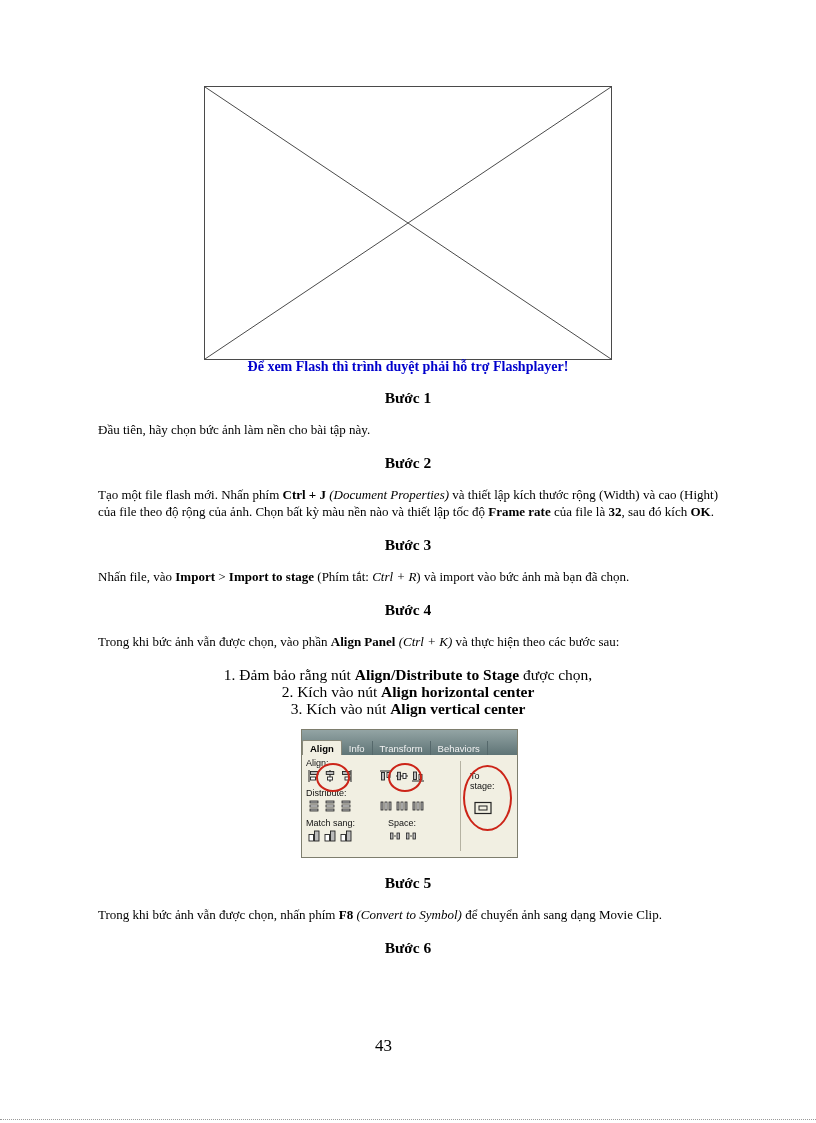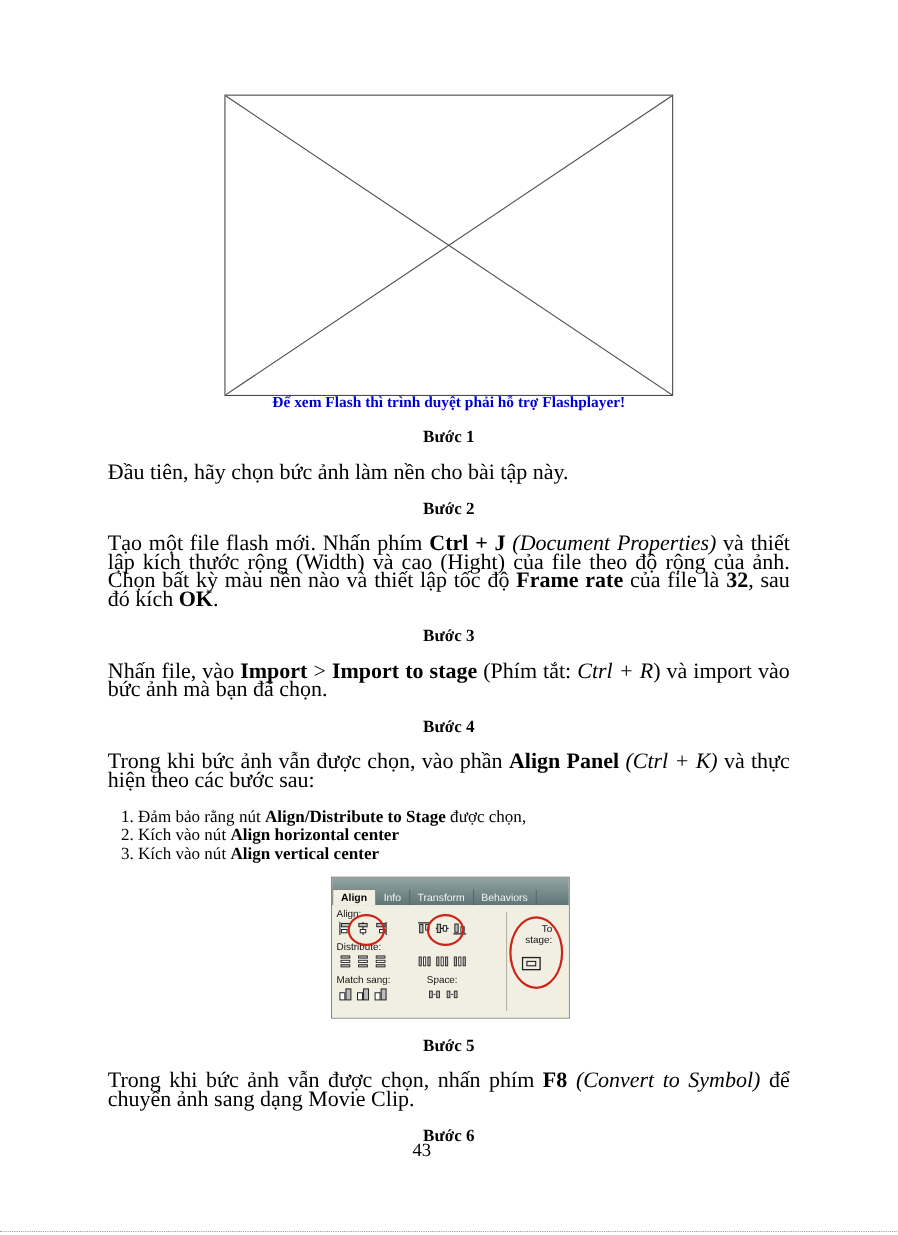--- a/index.html
+++ b/index.html
@@ -12,43 +12,43 @@
   
   .flash-box { width:406px; height:272px; border:1px solid #4a4a4a; margin:86px auto 0; }
   .flash-box svg { display:block; width:100%; height:100%; }
   .flash-caption {
     text-align:center; font-size:14px; line-height:12px; font-weight:bold;
     color:#0000cc; margin:1px 0 0;
   }
 
   
   .h    { font-size:15.5px; line-height:18px; font-weight:bold; margin:16px 0 0;text-align:center; }
-  .para { font-size:20px; line-height:17px; text-align:justify; margin:14px 0 0; }
-  .list-block { margin:16px 12px 0; }
+  .para { font-size:13px; line-height:17px; text-align:justify; margin:14px 0 0; }
+  .list-block { margin:16px 12px 0;text-align:center; }
   .list-line  { font-size:15.5px; line-height:17px; margin:0; }
 
   
   .align-panel {
     width:215px; margin:12px 0 0 203px;
     font-family:"Liberation Sans", sans-serif; font-size:9px;
     border:1px solid #7e7e6e;
   }
   .tab-bar {
     display:flex; align-items:flex-end; height:25px;
     background:linear-gradient(#93a4a4, #5f7476);
   }
   .tab {
     font-size:9.5px; color:#f2f2f2; padding:2px 7px 1px;
     border-right:1px solid #55686b; white-space:nowrap;
   }
   .tab.active {
     background:#f1efe2; color:#000; font-weight:bold;
     border:1px solid #88887a; border-bottom:none; border-radius:2px 2px 0 0;
   }
-  .panel-body { position:relative; height:102px; background:#f1efe2;text-align:right; }
+  .panel-body { position:relative; height:102px; background:#f1efe2; }
   .plabel { position:absolute; font-size:9px; color:#111; white-space:nowrap; }
   .icon-row { position:absolute; display:flex; gap:2px; }
   .icon-btn { width:14px; height:14px; display:flex; align-items:center; justify-content:center; }
   .vsep { position:absolute; left:158px; top:6px; height:90px; border-left:1px solid #b5b2a2; }
   .tostage-label { position:absolute; left:168px; top:16px; width:32px; line-height:10px; white-space:normal; }
   .tostage-btn { position:absolute; left:170px; top:44px; width:22px; height:18px;
     display:flex; align-items:center; justify-content:center; }
   .red-ellipse { position:absolute; border:2px solid #cc2418; border-radius:50%; background:transparent; }
 
   

